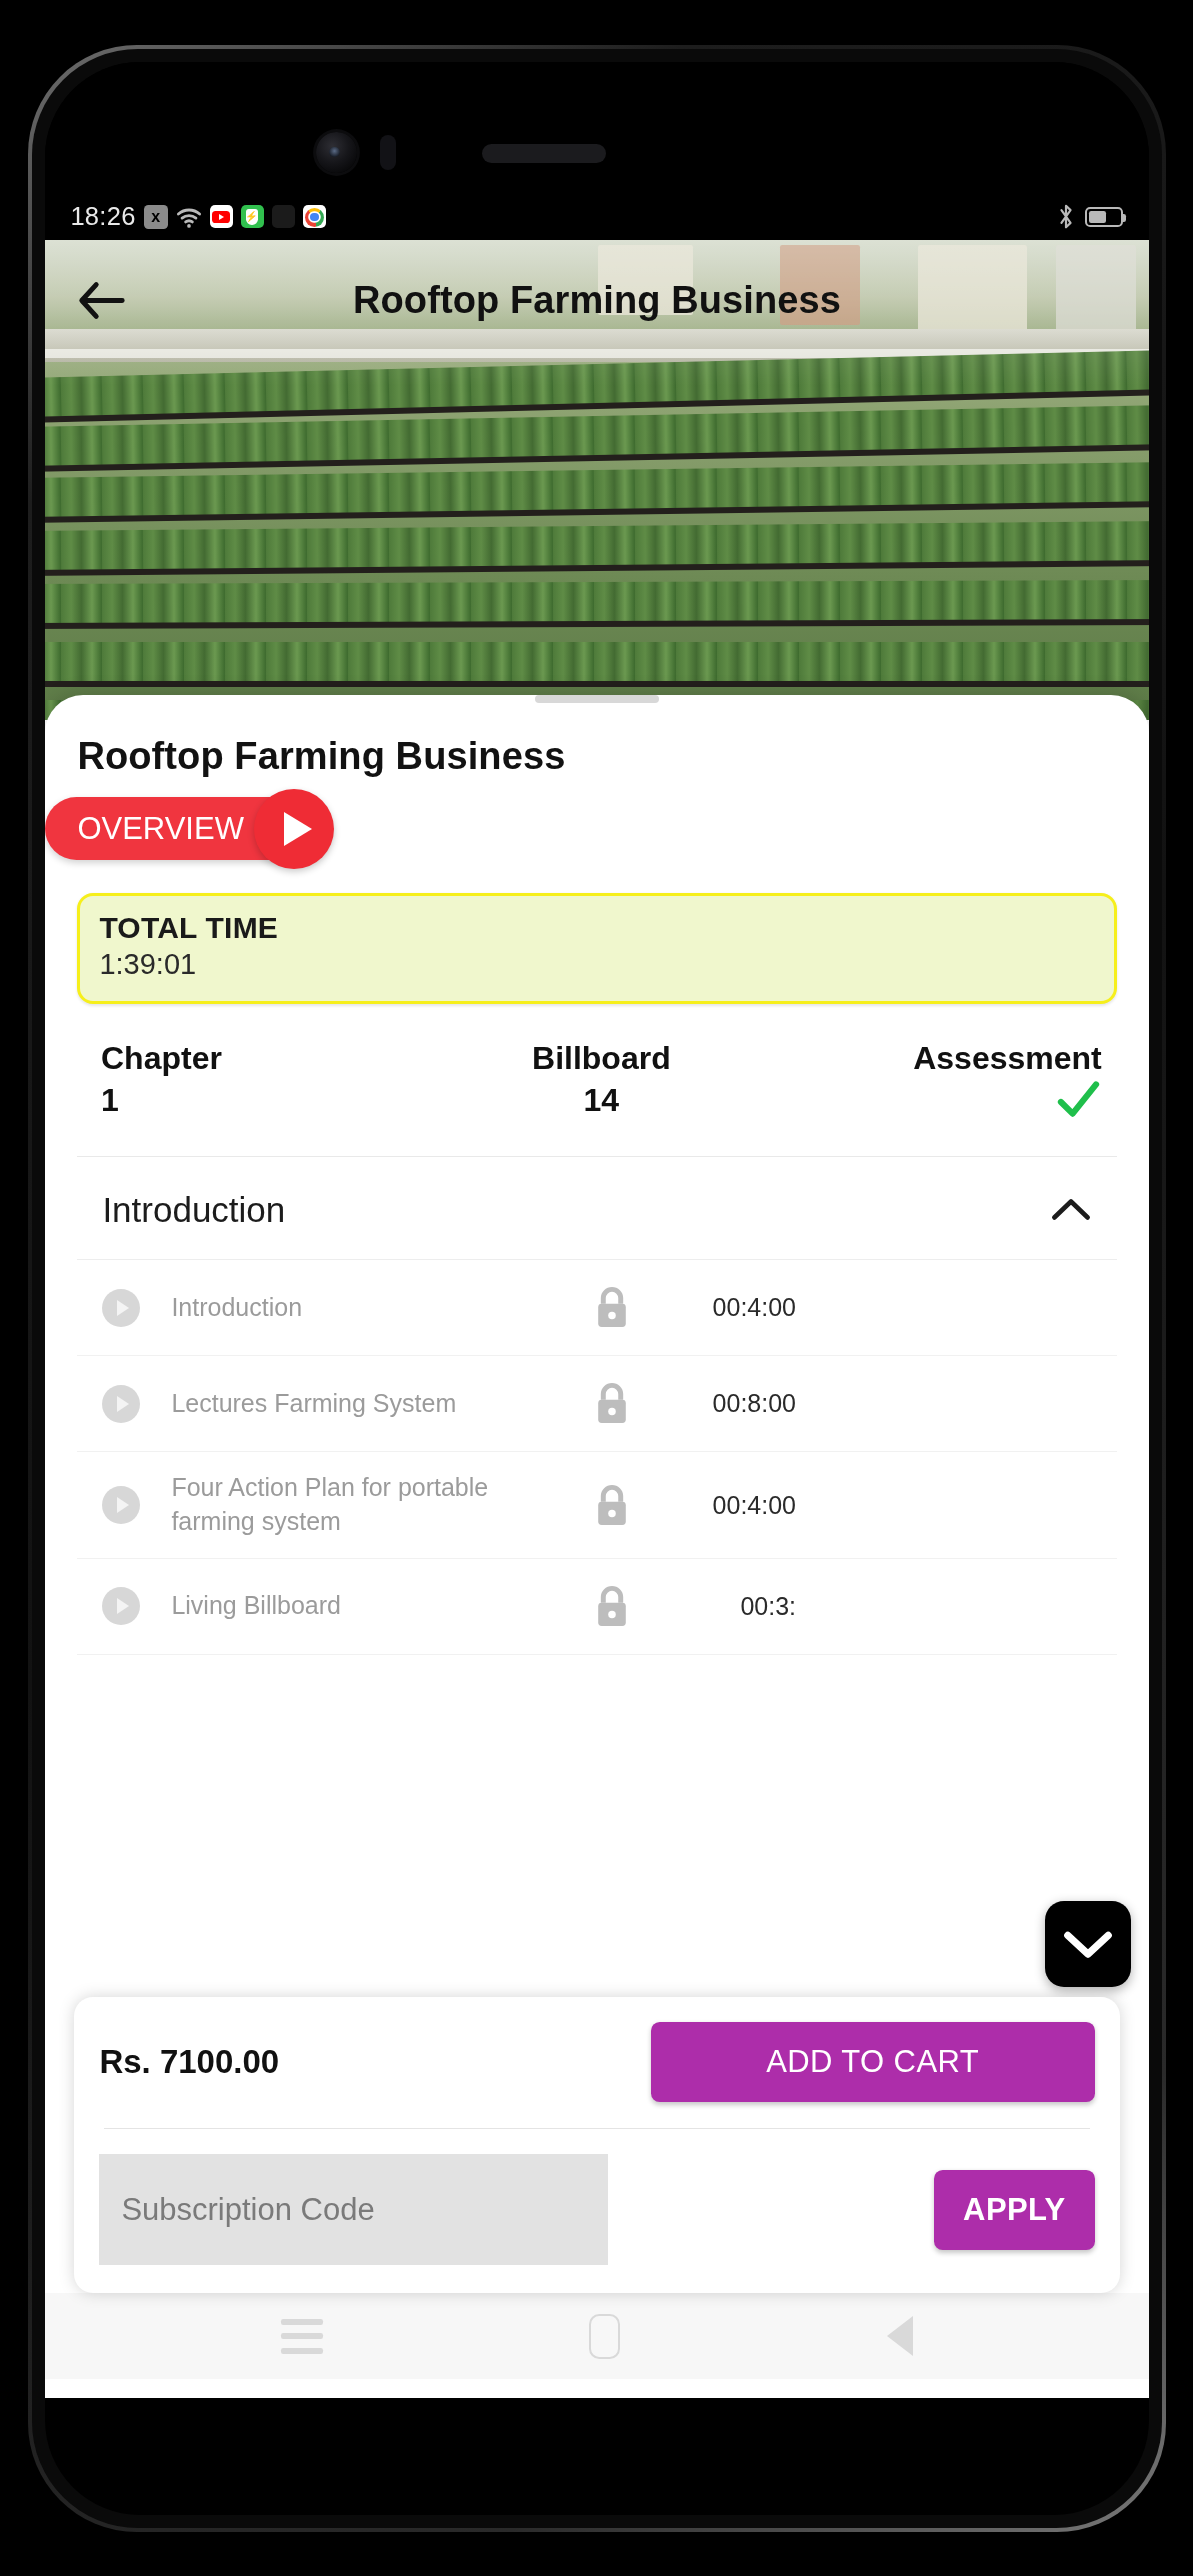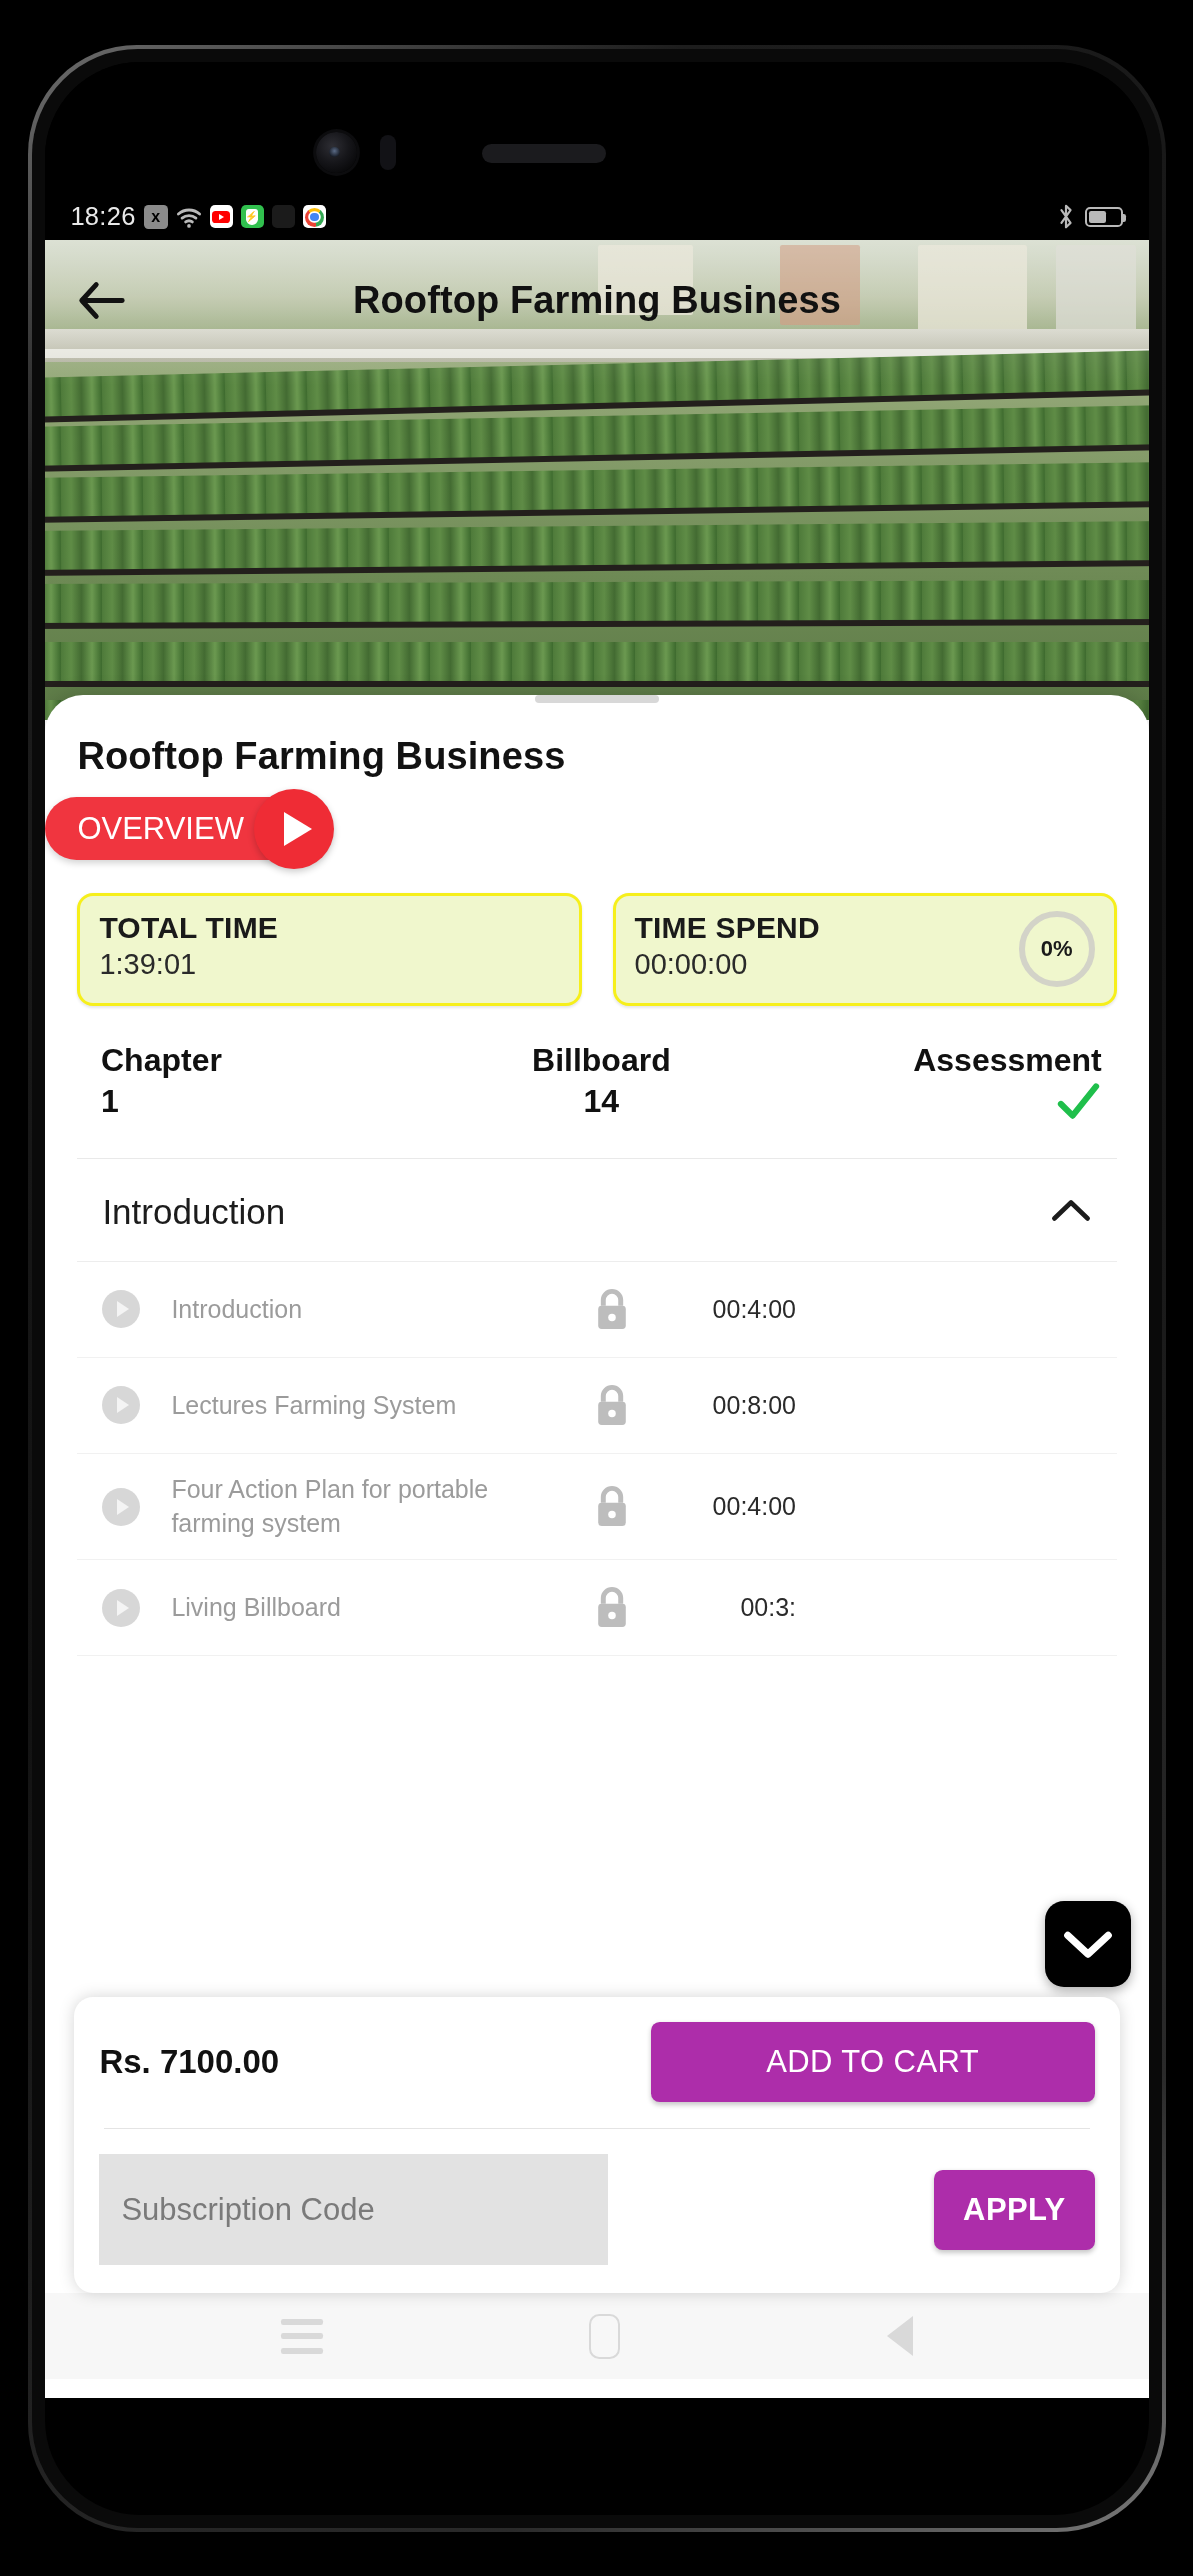--- a/index.html
+++ b/index.html
@@ -481,27 +481,20 @@
               </div>
             </div>
 
             <div class="time-row">
               <div class="time-card">
                 <div class="tc-text">
                   <div class="tc-label">TOTAL TIME</div>
                   <div class="tc-value">1:39:01</div>
                 </div>
               </div>
-              <div class="time-card">
-                <div class="tc-text">
-                  <div class="tc-label">TIME SPEND</div>
-                  <div class="tc-value">00:00:00</div>
-                </div>
-                <div class="progress-ring">0%</div>
-              </div>
             </div>
 
             <div class="stats-row">
               <div class="stat c1">
                 <div class="stat-label">Chapter</div>
                 <div class="stat-value">1</div>
               </div>
               <div class="stat c2">
                 <div class="stat-label">Billboard</div>
                 <div class="stat-value">14</div>

